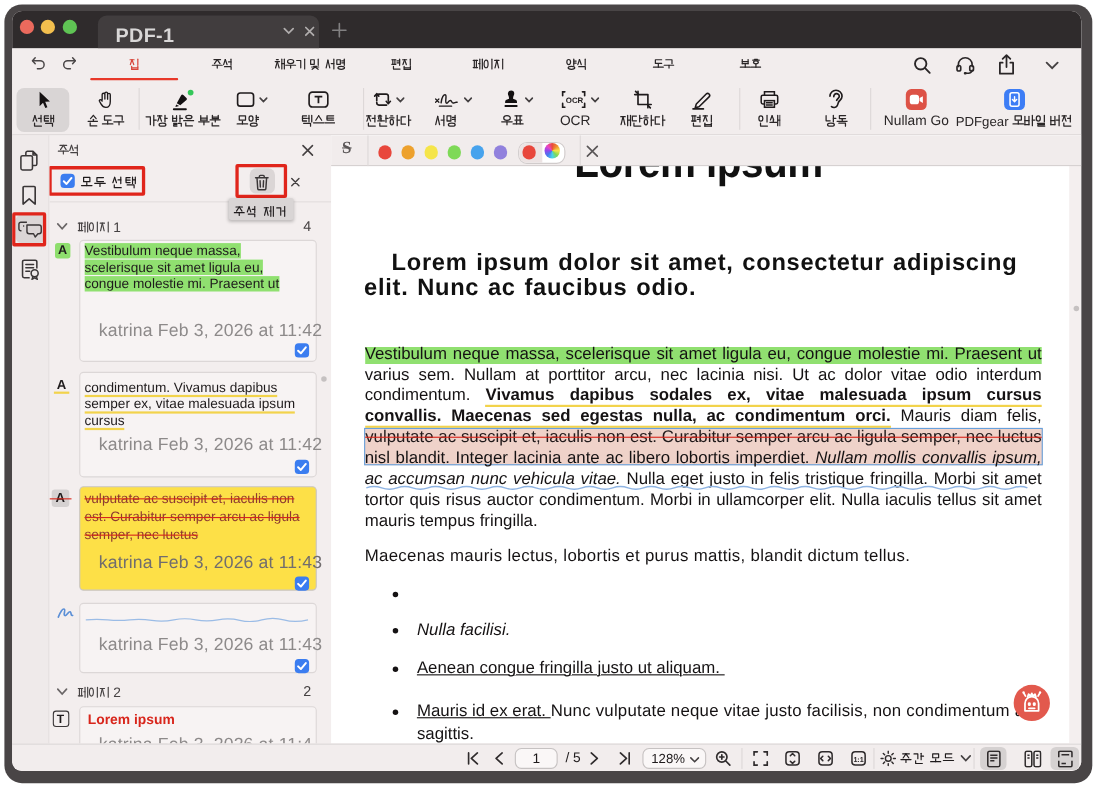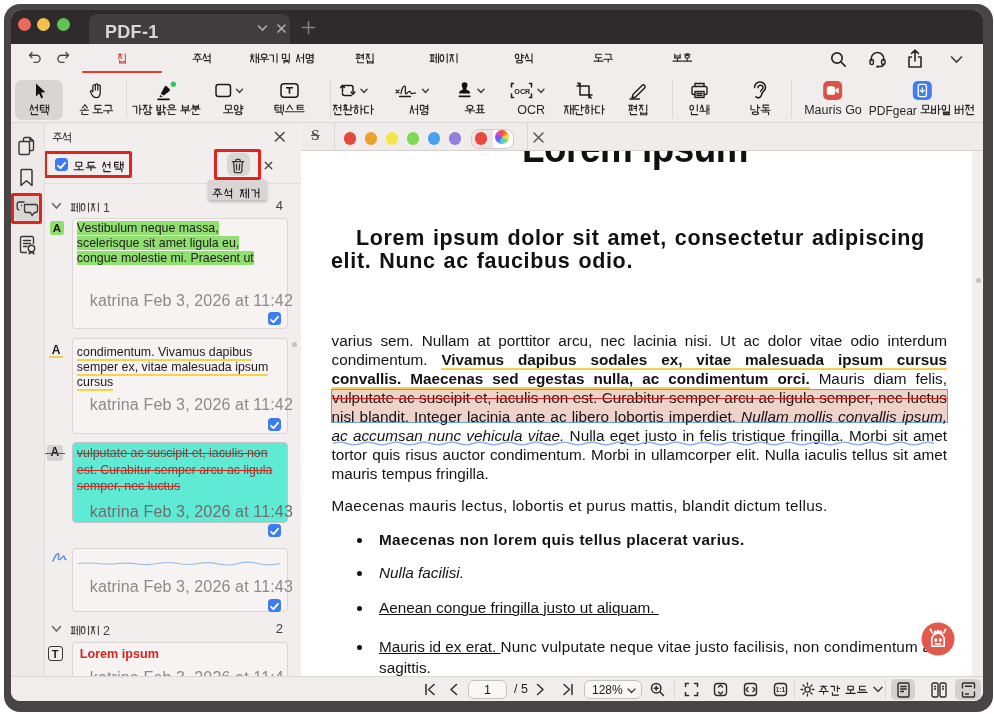--- a/index.html
+++ b/index.html
@@ -4,21 +4,21 @@
 html,body{width:994px;height:714px;background:#fff;font-family:"Liberation Sans",sans-serif;overflow:hidden}
 #frame{position:absolute;left:4px;top:4px;width:989px;height:708px;background:#494546;border-radius:16px}
 #win{position:absolute;left:11px;top:10px;width:972px;height:691px;border-radius:9px;overflow:hidden;background:#f2eded}
 #titlebar{position:absolute;left:0;top:0;width:100%;height:34px;background:#2f2b2c}
 .light{position:absolute;width:13px;height:13px;border-radius:50%;top:8px}
 #tab{position:absolute;left:78px;top:4px;width:201px;height:30px;background:#413d3e;border-radius:8px 8px 0 0;color:#d9d7d7}
 #menubar{position:absolute;left:0;top:34px;width:100%;height:33px;background:#f2eded}
 .mitem{position:absolute;top:6.8px;font-size:13px;color:#2a2627;white-space:nowrap}
 #toolbar{position:absolute;left:0;top:67px;width:100%;height:46px;background:#f2eded;border-bottom:1px solid #dcd7d7}
 .tsep{position:absolute;top:3px;height:38px;width:1px;background:#ddd8d8}
-.tbtn{position:absolute;text-align:right;transform:translateX(-50%)}
+.tbtn{position:absolute;text-align:left;transform:translateX(-50%)}
 .tlabel{font-size:12px;color:#2a2627;white-space:nowrap}
 #content{position:absolute;left:0;top:113px;width:100%;height:553px}
 #iconstrip{position:absolute;left:0;top:0;width:34px;height:100%;background:#efeaea;border-right:1px solid #e2dddd}
 #panel{position:absolute;left:34px;top:0;width:256px;height:100%;background:#f3eeee;overflow:hidden}
 .card{position:absolute;left:26.8px;width:216px;background:#f7f3f3;border:1px solid #dcd7d7;border-radius:4px}
 .ptxt{font-size:12.4px;line-height:15.2px;color:#1f1b1c;white-space:nowrap}
 .kat{position:absolute;left:17px;font-size:16px;color:#8d8a8a;white-space:nowrap;letter-spacing:.15px}
 .chk{position:absolute;width:13px;height:13px;border-radius:3.5px;background:#3b7df0}
 .redbox{position:absolute;border:3px solid #e0251b;border-radius:2px}
 #doc{position:absolute;left:290px;top:0;width:682px;height:553px;background:#fff;overflow:hidden}
@@ -527,21 +527,21 @@
           </svg></div>
       </div>
       <div class="tbtn" style="left:822px;top:1px">
         <div style="height:25px;display:flex;align-items:center;justify-content:center">
           <svg width="21" height="21" viewBox="0 0 21 21">
             <rect x="1" y="1" width="19" height="19" rx="5" fill="#dd5246"></rect>
             <rect x="4.6" y="6.2" width="8.4" height="8.6" rx="2.6" fill="#fff"></rect>
             <path d="M13.5 9.2 L16.5 7.4 V13.6 L13.5 11.8 Z" fill="#fff"></path>
           </svg>
         </div>
-        <div class="tlabel"><span style="font-size:12.5px">Mauris Go</span></div>
+        <div class="tlabel"><span style="font-size:12.5px">Nullam Go</span></div>
       </div>
       <div class="tbtn" style="left:911px;top:1px">
         <div style="height:25px;display:flex;align-items:center;justify-content:center">
           <svg width="21" height="21" viewBox="0 0 21 21">
             <rect x="1" y="1" width="19" height="19" rx="5" fill="#3d7df5"></rect>
             <rect x="6.4" y="4.4" width="8.2" height="12.2" rx="1.8" fill="none" stroke="#fff" stroke-width="1.4"></rect>
             <path d="M10.5 8 V12.2 M8.6 10.4 L10.5 12.4 L12.4 10.4" stroke="#fff" stroke-width="1.3" fill="none" stroke-linecap="round" stroke-linejoin="round"></path>
           </svg>
         </div>
         <div class="tlabel">PDFgear <svg class="hg " width="31" height="14" viewBox="0 0 31 14" style="vertical-align:-2.3px" fill="none" stroke="#2a2627" stroke-width="1.14" stroke-linecap="round" stroke-linejoin="round">
@@ -694,21 +694,21 @@
         </div>
         <div style="position:absolute;left:5.2px;top:98.3px;width:13.5px;height:14px;background:#8ede6d;border-radius:2.5px;text-align:center;font-size:11.5px;font-weight:bold;color:#1f1b1c;line-height:14px">A</div>
         <div class="card" style="top:214.8px;height:96px">
           <div class="ptxt" style="position:absolute;left:4px;top:6.2px"><span class="ylw">condimentum. Vivamus dapibus</span><br><span class="ylw">semper ex, vitae malesuada ipsum</span><br><span class="ylw">cursus</span></div>
           <div class="kat" style="top:57.5px">katrina Feb 3, 2026 at 11:42</div>
           <div class="chk" style="left:195.5px;top:79px"><svg width="13" height="13" viewBox="0 0 13 13" fill="none" stroke="#fff" stroke-width="1.8" stroke-linecap="round" stroke-linejoin="round">
               <path d="M3 6.8 L5.5 9.2 L10 3.8"></path>
             </svg></div>
         </div>
         <div style="position:absolute;left:4px;top:219.8px;width:14px;height:15px;text-align:center;font-size:12px;font-weight:bold;color:#1f1b1c;line-height:14px;border-bottom:2.6px solid #f2d34b">A</div>
-        <div class="card" style="top:319.4px;height:81px;background:#5eead4;border-color:#c9c5c5">
+        <div class="card" style="top:319.4px;height:95px;background:#fde047;border-color:#c9c5c5">
           <div class="ptxt" style="position:absolute;left:4px;top:1.8px;line-height:16.5px;color:#8d3a31"><span class="stk">vulputate ac suscipit et, iaculis non</span><br><span class="stk">est. Curabitur semper arcu ac ligula</span><br><span class="stk">semper, nec luctus</span></div>
           <div class="kat" style="top:59.9px;color:#716d6e">katrina Feb 3, 2026 at 11:43</div>
           <div class="chk" style="left:195.5px;top:80.3px"><svg width="13" height="13" viewBox="0 0 13 13" fill="none" stroke="#fff" stroke-width="1.8" stroke-linecap="round" stroke-linejoin="round">
               <path d="M3 6.8 L5.5 9.2 L10 3.8"></path>
             </svg></div>
         </div>
         <div style="position:absolute;left:2px;top:322.4px;width:15.5px;height:15.5px;background:#d5d1d1;border-radius:3px;text-align:center;font-size:12px;font-weight:bold;color:#1f1b1c;line-height:15.5px">A<div style="position:absolute;left:-2.5px;top:7.2px;width:20.5px;height:1.7px;background:#d8251b"></div></div>
         <div class="card" style="top:425.2px;height:63.7px">
           <svg style="position:absolute;left:3px;top:10px" width="206" height="9" viewBox="0 0 206 9" fill="none" stroke="#9bbce6" stroke-width="1.1">
             <path d="M2 4.5 q10 -1 20 0 t20 0 t20 0.5 t20 -0.5 t20 0 t20 0 t20 0.4 t20 -0.4 t20 0 t22 0"></path>
@@ -764,34 +764,34 @@
           <div class="dot" style="top:9px;left:173.7px;background:#e8473c"></div>
           <div class="dot" style="top:9px;left:193.5px;width:14px;height:14px;top:6.5px;background:conic-gradient(#e84a3c,#ed8b2d,#f5e54a,#7ed957,#47d3ed,#477aed,#9147ed,#ed47c3,#e84a3c)"></div>
           <div style="position:absolute;left:225.5px;top:0;width:1px;height:28px;background:#dcd7d7"></div>
           <svg style="position:absolute;left:231px;top:8px" width="13" height="13" viewBox="0 0 13 13" fill="none" stroke="#5a5657" stroke-width="1.5" stroke-linecap="round">
             <path d="M2 2 L11 11 M11 2 L2 11"></path>
           </svg>
         </div>
         <div style="position:absolute;left:671px;top:0;width:11px;height:553px;background:#f4efef"></div>
         <div style="position:absolute;left:675px;top:155px;width:5px;height:5px;border-radius:50%;background:#c5c1c1"></div>
         <div style="position:absolute;left:30px;top:103.5px;width:622px;font-size:21.5px;font-weight:bold;color:#111;line-height:23.5px;text-indent:25px;letter-spacing:.66px;word-spacing:1.3px">Lorem ipsum dolor sit amet, consectetur adipiscing elit. Nunc ac faucibus odio.</div>
+        <div class="bodyline just" style="top:189.5px;background:linear-gradient(transparent 2px,#90e070 2px,#90e070 17.5px,transparent 17.5px)">Vestibulum neque massa, scelerisque sit amet ligula eu, congue molestie mi. Praesent ut</div>
         <div class="bodyline just" style="top:208.6px">varius sem. Nullam at porttitor arcu, nec lacinia nisi. Ut ac dolor vitae odio interdum</div>
         <div class="bodyline just" style="top:227.7px">condimentum. <span class="bl ylw">Vivamus dapibus sodales ex, vitae malesuada ipsum cursus</span></div>
         <div class="bodyline just" style="top:246.8px"><span class="bl ylw">convallis. Maecenas sed egestas nulla, ac condimentum orci.</span> Mauris diam felis,</div>
         <div class="bodyline just" style="top:265.9px;left:30px;width:617px;height:34px;border:1px solid #66a0dc;background:#efd2c9;line-height:15px"><span class="stk" style="color:#20191a">vulputate ac suscipit et, iaculis non est. Curabitur semper arcu ac ligula semper, nec luctus</span></div>
         <div class="bodyline just" style="top:285px">nisl blandit. Integer lacinia ante ac libero lobortis imperdiet. <span style="font-style:italic">Nullam mollis convallis ipsum,</span></div>
         <div class="bodyline just" style="top:304.1px"><span style="font-style:italic">ac accumsan nunc vehicula vitae.</span> Nulla eget justo in felis tristique fringilla. Morbi sit amet</div>
         <div class="bodyline just" style="top:323.2px">tortor quis risus auctor condimentum. Morbi in ullamcorper elit. Nulla iaculis tellus sit amet</div>
         <div class="bodyline" style="top:342.3px">mauris tempus fringilla.</div>
         <svg style="position:absolute;left:30px;top:316px" width="617" height="8" viewBox="0 0 617 8" fill="none" stroke="#8fb4e3" stroke-width="1.4">
           <path d="M2 4.5 q7 -2.6 14 0 t14 0 t14 0 t14 0 t14 0 t14 0 t14 0 t14 0 t14 0 t14 0 t14 0 t14 0 t14 0 t14 0 t14 0 t14 0 t14 0 t14 0 t14 0 t14 0 t14 0 t14 0 t14 0 t14 0 t14 0 t14 0 t14 0 t14 0 t14 0 t14 0 t14 0 t14 0 t14 0 t14 0 t14 0 t14 0 t14 0 t14 0 t14 0 t14 0 t14 0 t14 0 t13 0"></path>
         </svg>
         <div class="bodyline" style="top:373.5px;letter-spacing:.3px">Maecenas mauris lectus, lobortis et purus mattis, blandit dictum tellus.</div>
         <div style="position:absolute;left:56px;top:414.5px;width:5px;height:5px;border-radius:50%;background:#151213"></div>
-        <div class="bodyline" style="left:78px;top:407.5px;width:570px"><span class="bl" style="letter-spacing:.38px">Maecenas non lorem quis tellus placerat varius.</span></div>
         <div style="position:absolute;left:56px;top:448px;width:5px;height:5px;border-radius:50%;background:#151213"></div>
         <div class="bodyline" style="left:78px;top:441px;width:570px"><span style="font-style:italic">Nulla facilisi.</span></div>
         <div style="position:absolute;left:56px;top:482.5px;width:5px;height:5px;border-radius:50%;background:#151213"></div>
         <div class="bodyline" style="left:78px;top:475.5px;width:570px"><span style="text-decoration:underline;text-decoration-thickness:1px">Aenean congue fringilla justo ut aliquam.&nbsp;</span></div>
         <div style="position:absolute;left:56px;top:521.5px;width:5px;height:5px;border-radius:50%;background:#151213"></div>
         <div class="bodyline" style="left:78px;top:514.5px;width:570px"><span style="text-decoration:underline;text-decoration-thickness:1px">Mauris id ex erat. </span><span style="letter-spacing:.2px">Nunc vulputate neque vitae justo facilisis, non condimentum ac</span></div>
         <div class="bodyline" style="left:78px;top:535.5px">sagittis.</div>
         <svg style="position:absolute;left:620px;top:499px" width="34" height="34" viewBox="0 0 34 34">
           <circle cx="17" cy="17" r="16.5" fill="#e2594d"></circle>
           <g fill="none" stroke="#fff" stroke-width="1.6" stroke-linecap="round" stroke-linejoin="round">

